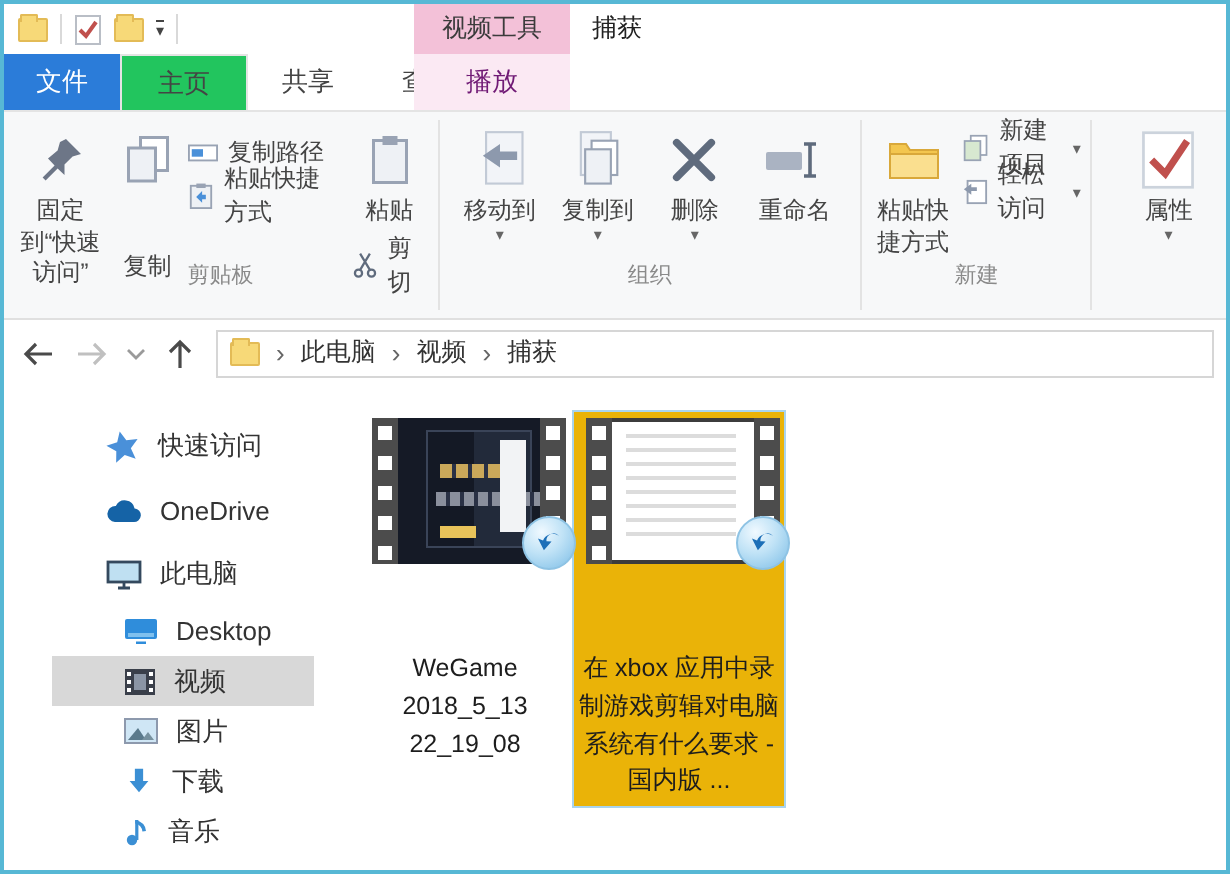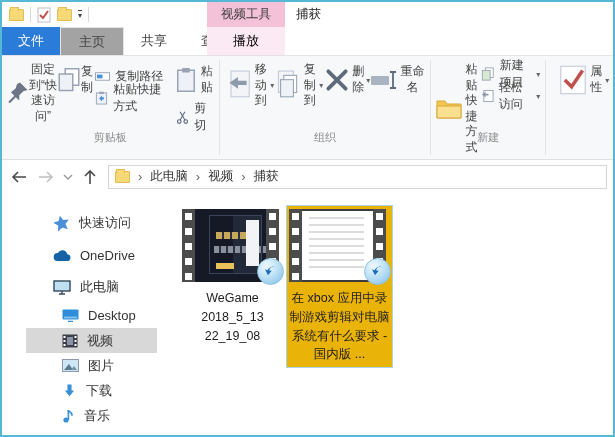--- a/index.html
+++ b/index.html
@@ -14,49 +14,49 @@
   .mini-folder::before { content:""; position:absolute; top:-3px; left:0; width:7px; height:3px; background:#f7d978; border:1px solid #e3bb56; border-bottom:none; border-radius:1px 1px 0 0; }
   .qat-caret { font-size:8px; color:#444; border-top:1px solid #444; line-height:8px; padding-top:1px; }
   .ctx-header { position:absolute; left:205px; top:0; width:78px; height:25px; background:#f3c1d8; display:flex; align-items:center; justify-content:center; font-size:12.5px; color:#3b3b3b; }
   .win-title { position:absolute; left:294px; top:0; height:25px; display:flex; align-items:center; font-size:12.5px; color:#222; }
 
   
   .tabrow { height:29px; position:relative; display:flex; border-bottom:1px solid #e4e4e4; background:#fff; }
   .tab { height:100%; display:flex; align-items:center; justify-content:center; font-size:13px; color:#444; cursor:default; }
   .tab-file { width:58px; background:#2b7cd9; color:#fff; }
   .tab-normal { width:60px; }
-  .tab-active { width:64px; background:#a3a3a3; border:1px solid #e4e4e4; border-bottom:none; margin-bottom:-1px;text-align:right; }
-  .ctx-zone { position:absolute; left:205px; top:0; width:78px; height:100%; background:#fbe9f3; display:flex; align-items:center; justify-content:center; font-size:13px; color:#000000; }
+  .tab-active { width:64px; background:#22c55e; border:1px solid #e4e4e4; border-bottom:none; margin-bottom:-1px;text-align:right; }
+  .ctx-zone { position:absolute; left:205px; top:0; width:78px; height:100%; background:#fbe9f3; display:flex; align-items:center; justify-content:center; font-size:13px; color:#701a75; }
 
   
   .ribbon { height:104px; background:#f7f8f9; border-bottom:1px solid #e0e0e0; display:flex; align-items:stretch; }
   .rgroup { position:relative; padding:3px 3px 16px; display:flex; align-items:flex-start; }
   .rgroup-label { position:absolute; bottom:14px; left:0; right:0; text-align:center; font-size:11px; color:#8a8a8a; }
   .rsep { width:1px; background:#e3e3e3; margin:4px 0; }
-  .bigbtn { display:flex; flex-direction:row; align-items:center; font-size:12px; color:#444; text-align:center; padding-top:3px; line-height:1.3;justify-content:space-between; }
+  .bigbtn { display:flex; flex-direction:column; align-items:center; font-size:12px; color:#444; text-align:center; padding-top:3px; line-height:1.3;justify-content:space-between; }
   .bigbtn .bicon { height:36px; display:flex; align-items:center; justify-content:center; }
   .smallbtn { display:flex; align-items:center; gap:5px; font-size:12px; color:#444; height:22px; padding:0 2px; }
   .caret { font-size:8px; color:#666; line-height:7px; }
   .col { display:flex; flex-direction:column; }
 
   
   .addrbar { height:33px; display:flex; align-items:center; padding:0 6px 0 4px; gap:1px; background:#fff; }
   .navbtn { width:26px; height:26px; display:flex; align-items:center; justify-content:center; }
   .addrbox { flex:1; height:24px; border:1px solid #d6d6d6; background:#fff; display:flex; align-items:center; padding-left:6px; margin-left:4px; }
   .crumb { font-size:12.5px; color:#333; }
   .crumb-sep { font-size:13px; color:#666; padding:0 8px; }
 
   
   .content { display:flex; height:243px; }
   .sidebar { width:167px; padding-top:14px; flex-shrink:0;padding-left:24px; }
   .side-item { display:flex; align-items:center; gap:9px; font-size:13px; color:#333; height:32px; padding-left:27px; margin-right:12px; }
   .side-sub { height:25px; padding-left:36px; }
   .side-selected { background:#d8d8d8; }
   .files { flex:1; padding:12px 0 0 10px; display:flex; align-items:flex-start; }
-  .file-item { width:107px; display:flex; flex-direction:column; align-items:flex-start; padding:3px 2px; border:1px solid transparent; }
+  .file-item { width:107px; display:flex; flex-direction:column; align-items:flex-end; padding:3px 2px; border:1px solid transparent;gap:36px; }
   .file-selected { border-color:#a9d4ee; background:#eab308; }
   .thumb { position:relative; width:97px; height:73px; display:flex; }
   .rail { width:13px; border-left:3px solid #4c4c4c; border-right:3px solid #4c4c4c; background:#4c4c4c;
           background-image:repeating-linear-gradient(to bottom, #4c4c4c 0 4px, #ffffff 4px 11px, #4c4c4c 11px 15px); }
   .tcenter { flex:1; position:relative; }
   .wg { background:#151a26; }
   .wg-win { position:absolute; left:14px; top:6px; right:4px; bottom:8px; background:#222a3a; border:1px solid #3a4458; }
   .wg-dark { position:absolute; left:0; top:0; width:46%; height:100%; background:#141925; }
   .wg-tiles { position:absolute; left:6px; top:16px; width:42px; height:7px;
               background:repeating-linear-gradient(to right, #caa85a 0 6px, #2a3145 6px 8px); }
@@ -109,21 +109,21 @@
 
     <div class="rgroup" style="width:228px;">
       <div class="bigbtn" style="width:58px;">
         <div class="bicon">
           <svg width="24" height="24" viewBox="0 0 16 16">
               <polygon points="10,1 15,6 12.2,6.8 9.5,9.5 9.5,13 7.2,10.8 3.2,14.8 2.2,13.8 6.2,9.8 4,7.5 7.2,4.8 8,2" fill="#6d7687"></polygon>
             </svg>
         </div>
         <span>固定到“快速访问”</span>
       </div>
-      <div class="bigbtn" style="width:42px;">
+      <div class="bigbtn" style="width:42px;gap:28px;">
         <div class="bicon">
           <svg width="24" height="26" viewBox="0 0 16 17">
               <rect x="5.5" y="1" width="9" height="11" fill="#fff" stroke="#99a3b4"></rect>
               <rect x="1.5" y="4.5" width="9" height="11" fill="#eef1f5" stroke="#99a3b4"></rect>
             </svg>
         </div>
         <span>复制</span>
       </div>
       <div class="col" style="margin-top:6px;">
         <div class="smallbtn">

